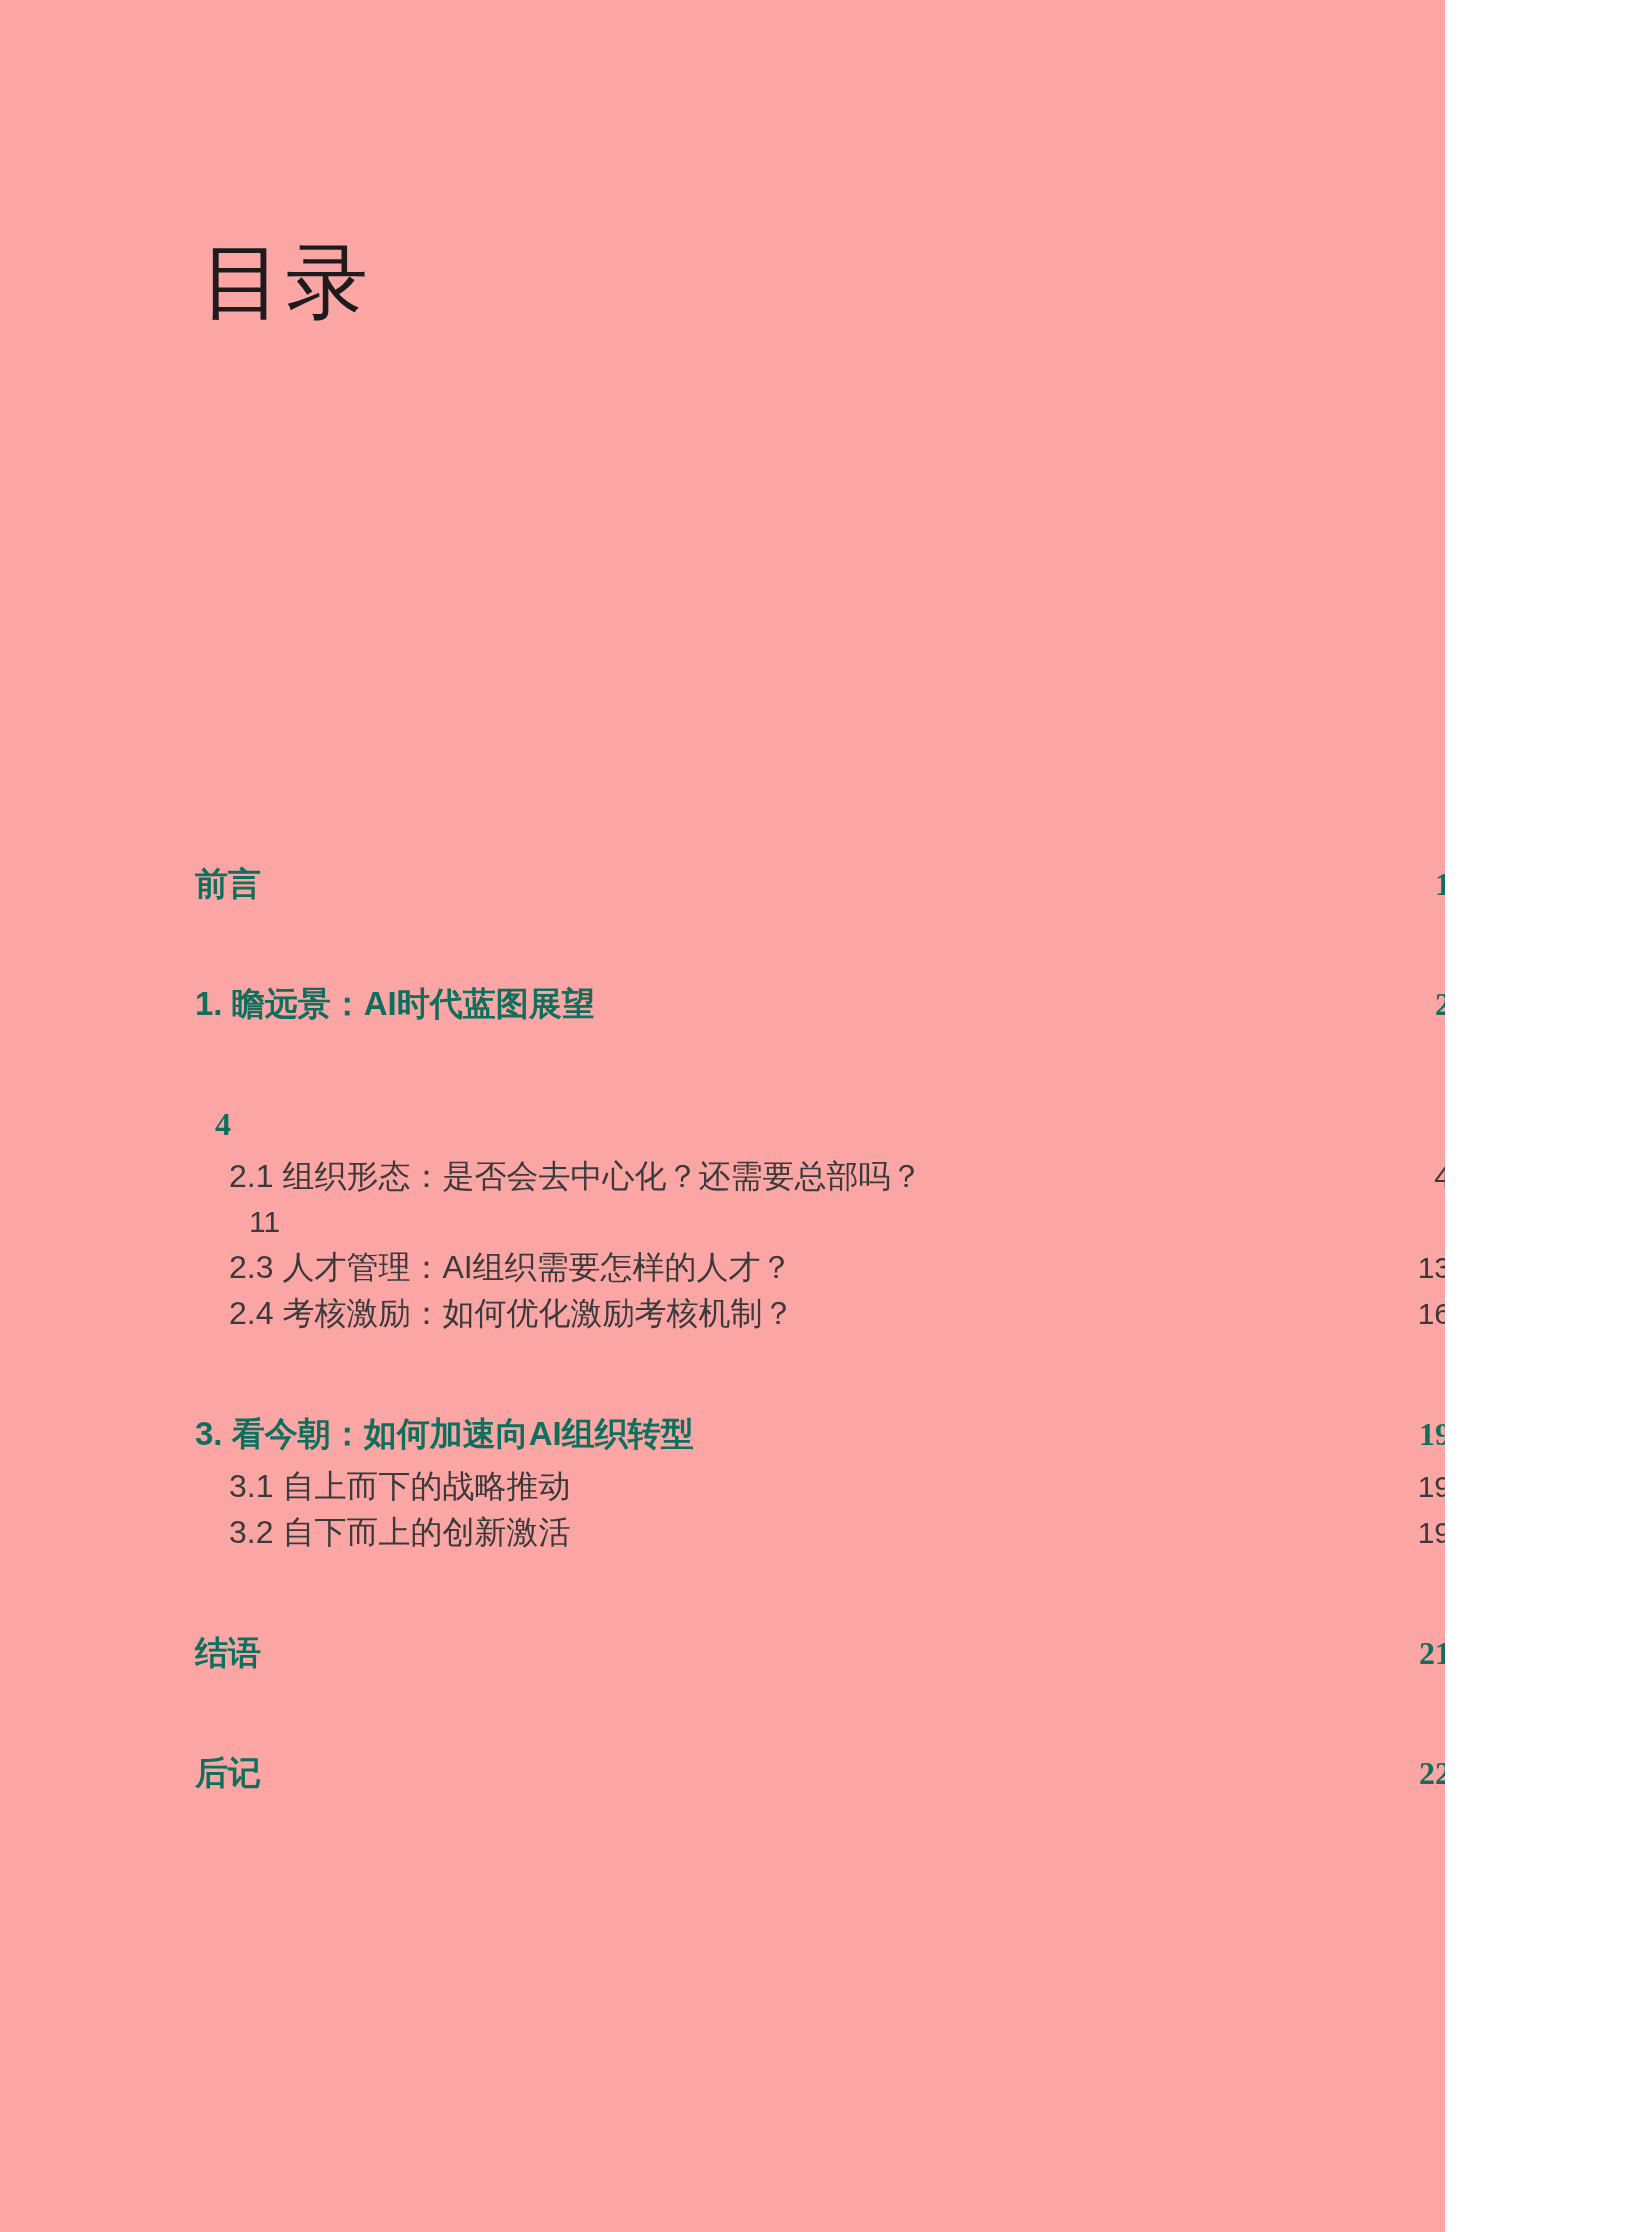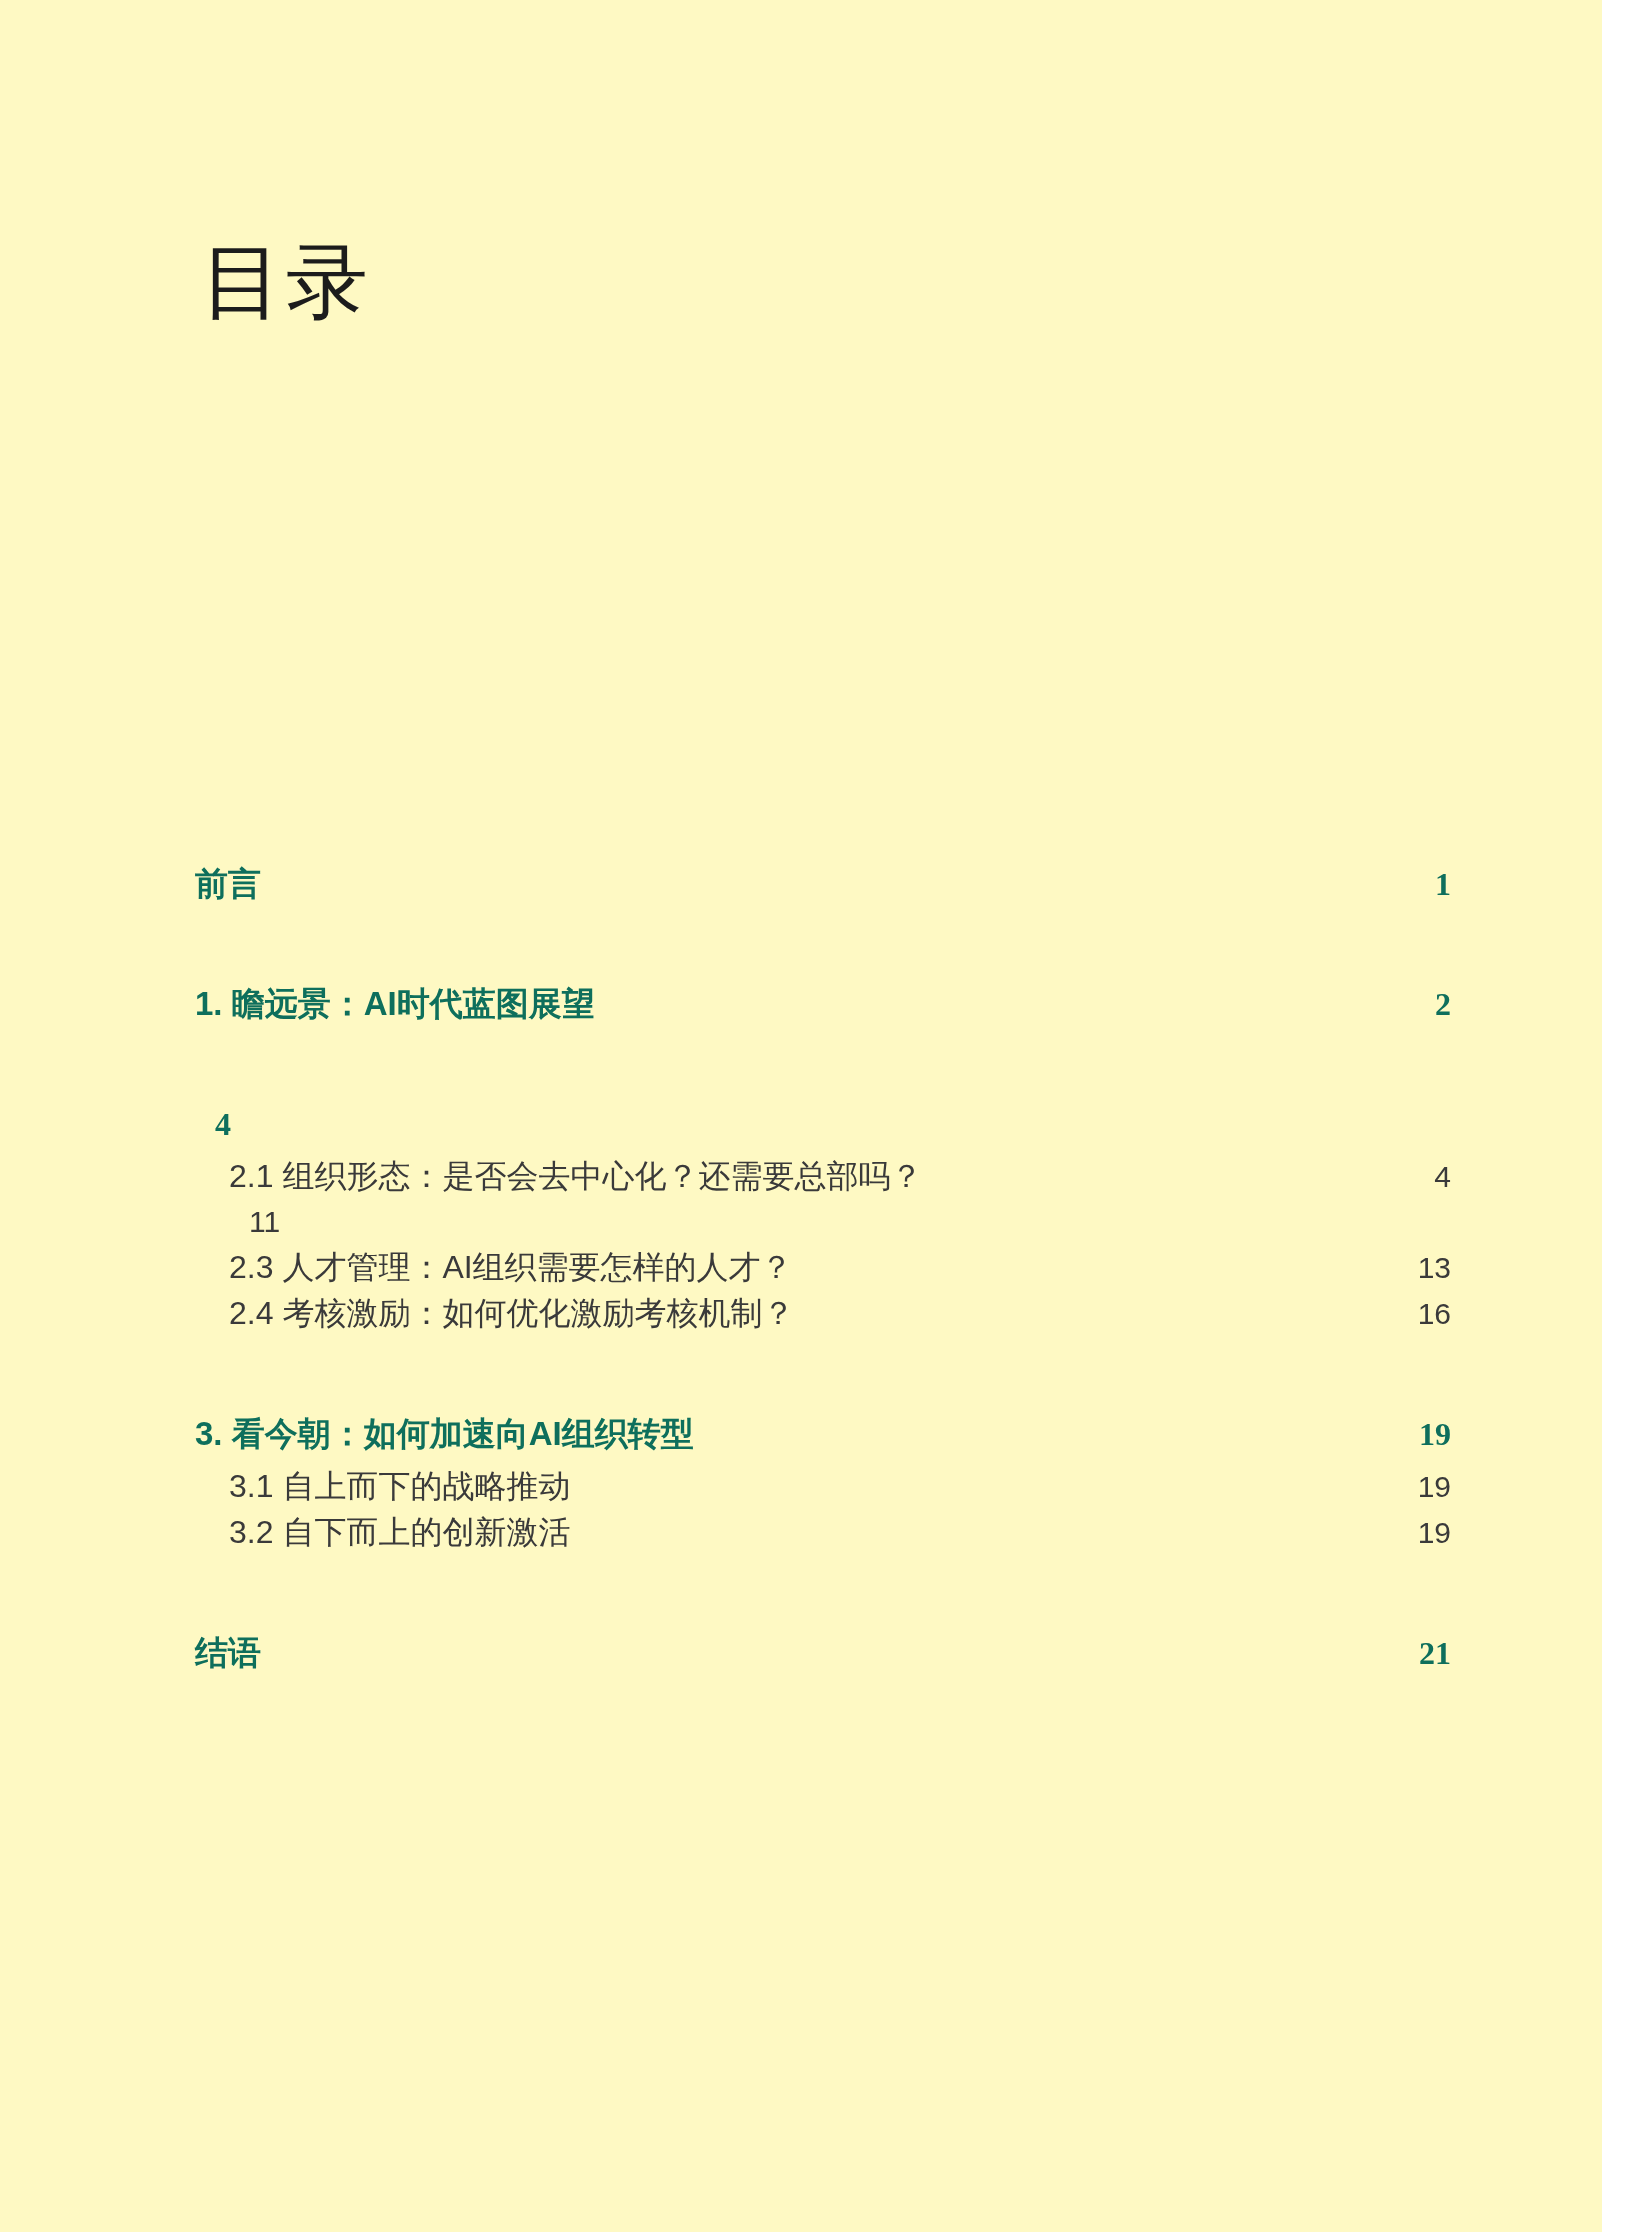--- a/index.html
+++ b/index.html
@@ -2,23 +2,23 @@
 <html lang="zh"><head>
 <meta charset="utf-8">
 <style>
   html, body {
     margin: 0;
     padding: 0;
     background: #ffffff;
   }
   .page {
     position: relative;
-    width: 1602px;
+    width: 1445px;
     height: 2233px;
-    background: #fef9c3;
+    background: #fca5a5;
     overflow: hidden;
     font-family: "Liberation Sans", "DejaVu Sans", sans-serif;
     box-sizing: border-box;
   }
   .page * { box-sizing: border-box; }
 
   .doc-title {
     position: absolute;
     left: 201px;
     top: 183px;
@@ -119,16 +119,20 @@
       <span class="toc-page">19</span>
     </div>
       <div class="toc-row sub">
       <span class="toc-label">3.2 自下而上的创新激活</span>
       <span class="toc-page">19</span>
     </div>
       <div class="toc-row section">
       <span class="toc-label">结语</span>
       <span class="toc-page">21</span>
     </div>
+      <div class="toc-row section">
+      <span class="toc-label">后记</span>
+      <span class="toc-page">22</span>
+    </div>
     </nav>
 
 </div>
 
 
 </body></html>

